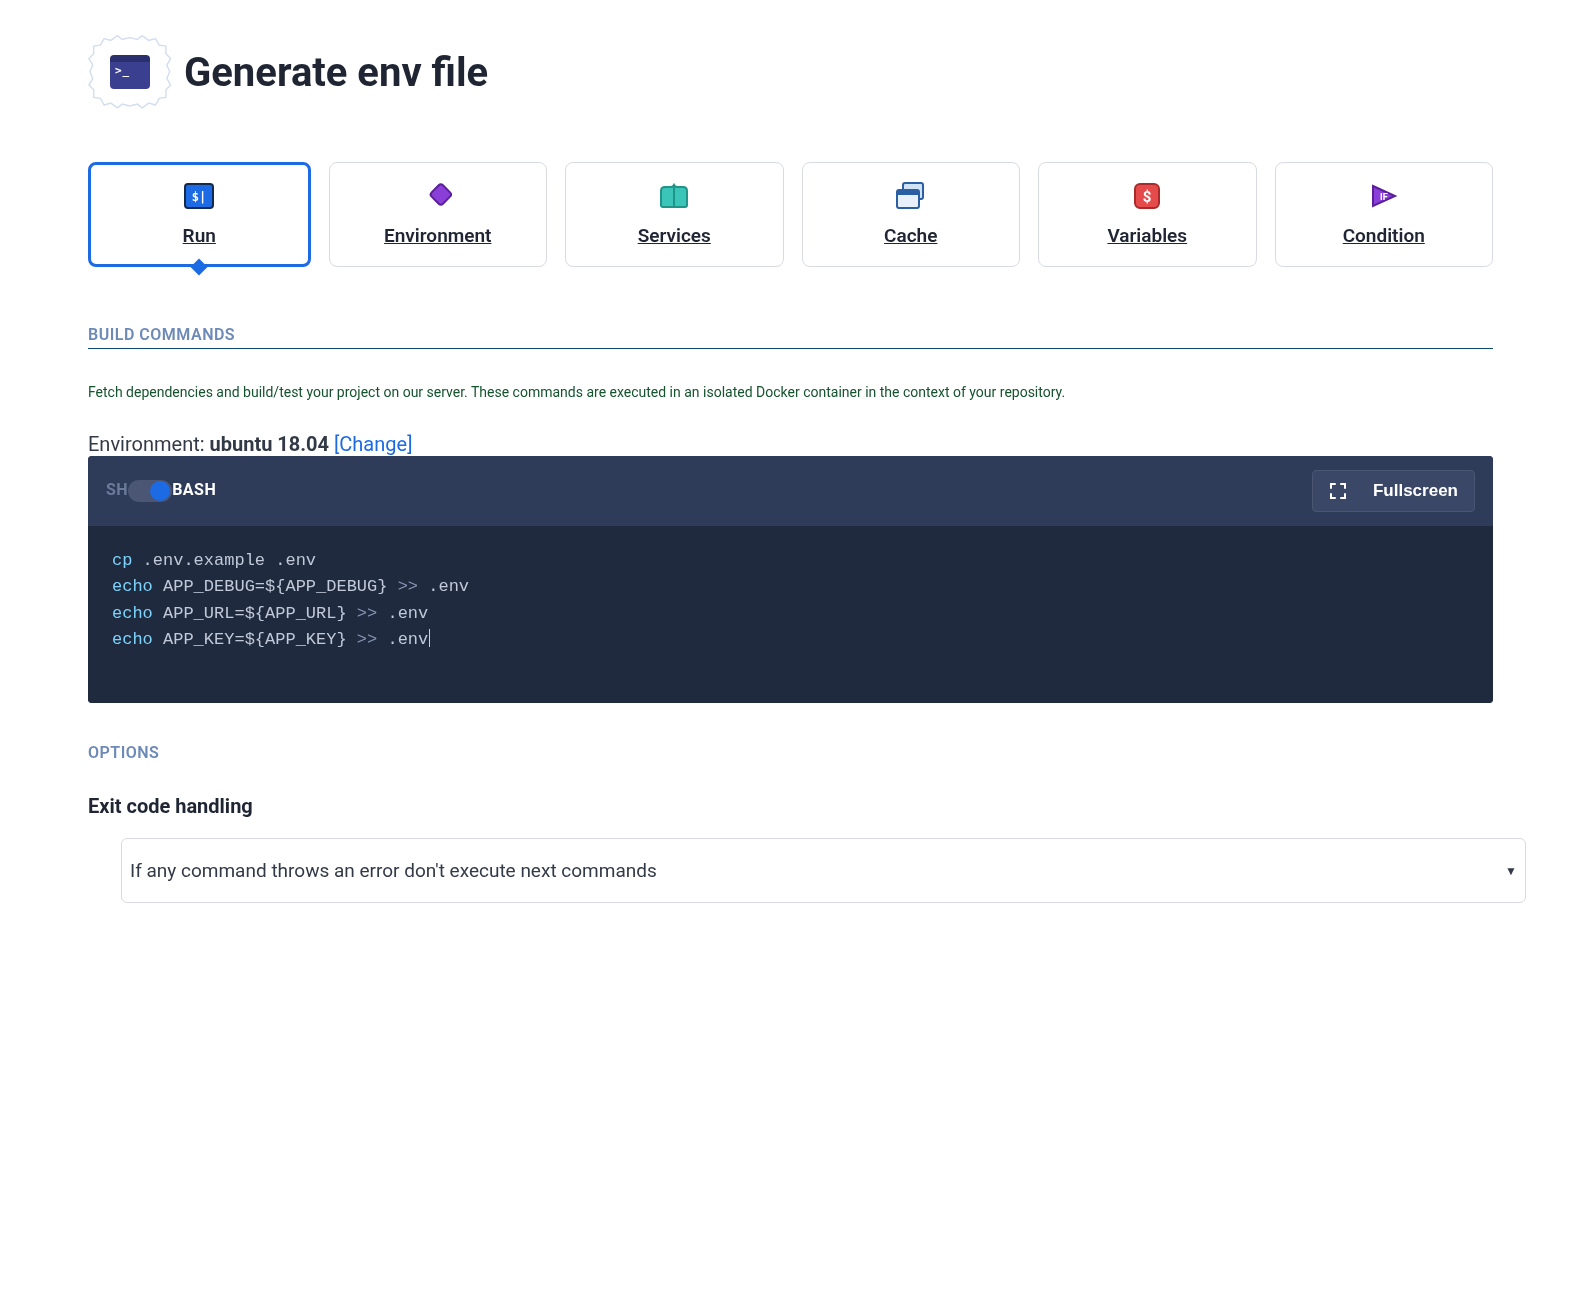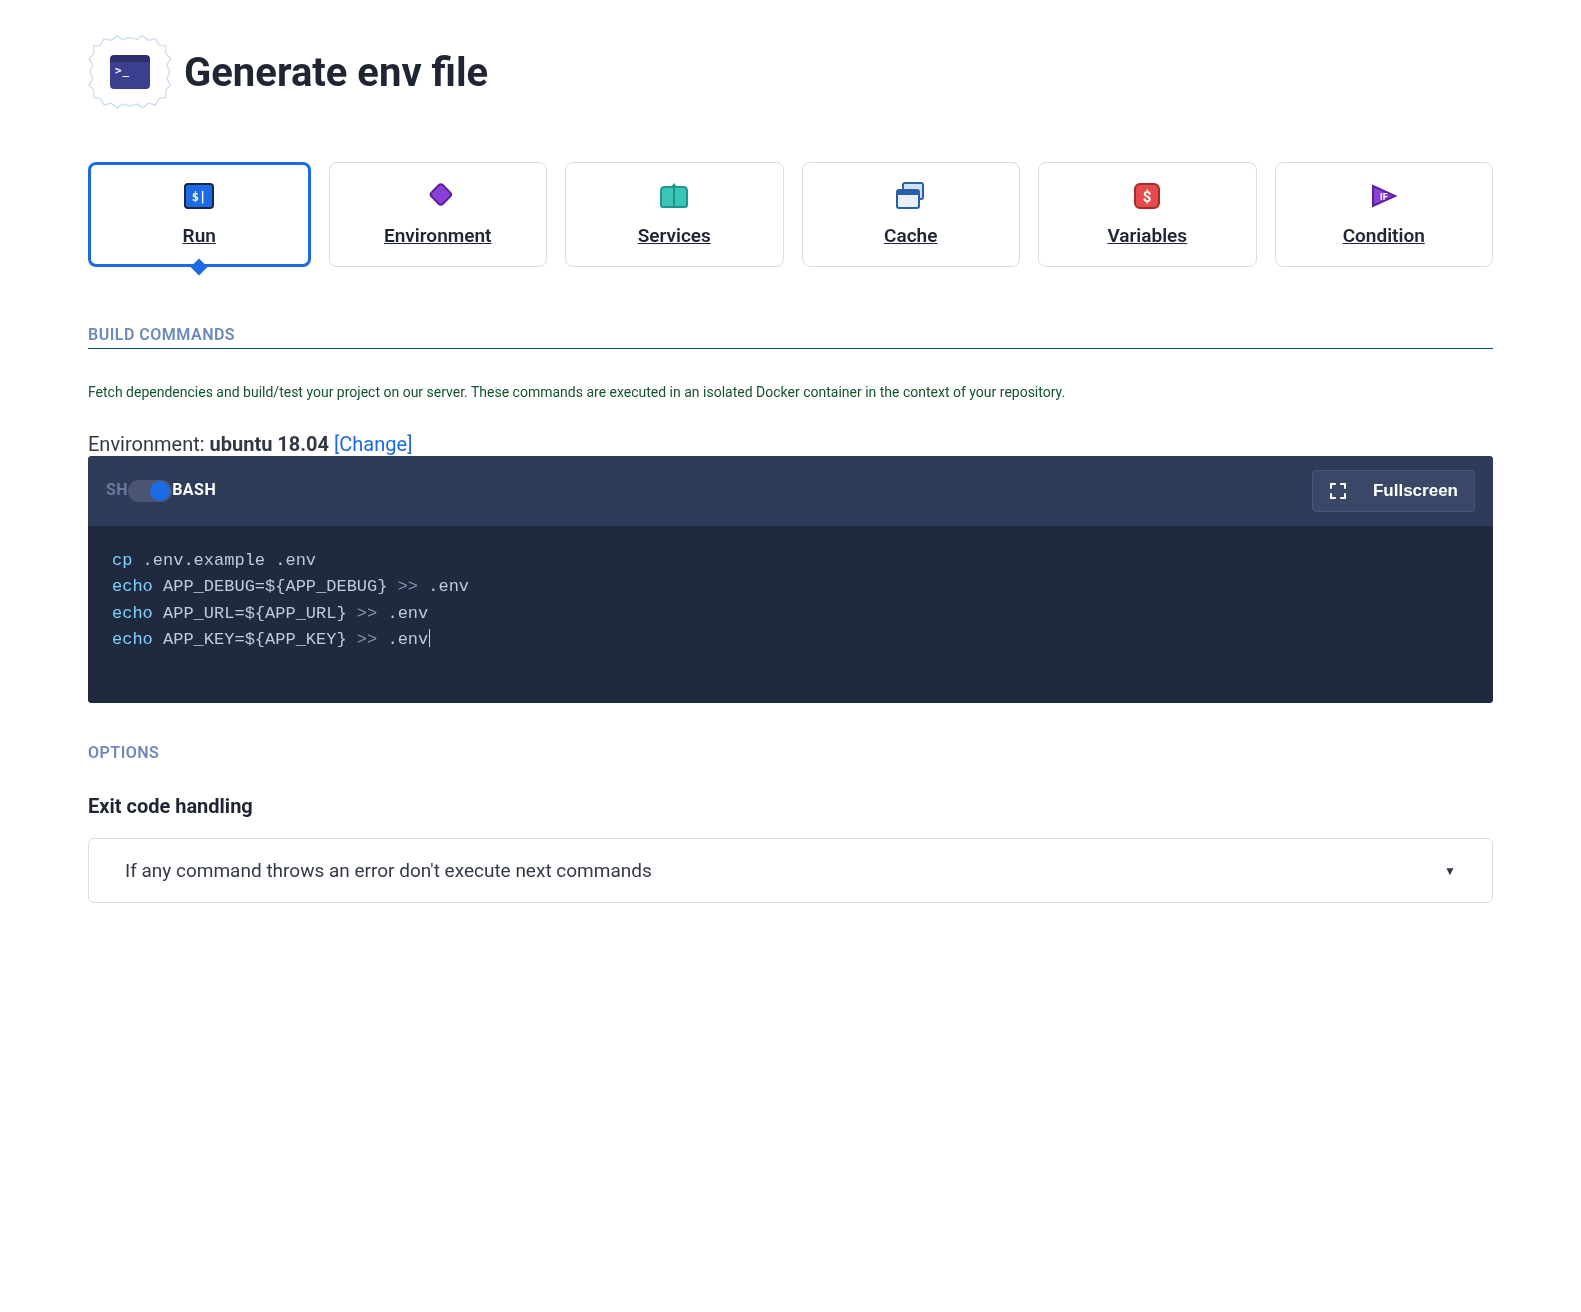--- a/index.html
+++ b/index.html
@@ -187,28 +187,29 @@
     .option-sub {
       font-size:20px;
       font-weight:700;
       color:#1f2533;
       margin-bottom:20px;
     }
     .select {
       width:100%;
       border:1px solid #d8dbe3;
       border-radius:6px;
-      padding:20px 36px;
+      padding:20px 8px;
       font-size:19px;
       color:#333a47;
       display:flex;
       justify-content:space-between;
       align-items:center;
       cursor:pointer;
       background:#fff;
+      margin-left:33px;
     }
     .select-caret { font-size:12px; }
   </style>
 </head>
 <body>
 
 <div class="header">
   <div class="header-icon-wrap">
     <svg class="gear-outline" viewBox="0 0 84 84">
       <path d="M42 6 L50 8 L55 4 L62 9 L69 7 L73 14 L80 15 L80 23 L85 28 L81 35 L84 42 L81 49 L85 56 L80 61 L80 69 L73 70 L69 77 L62 75 L55 80 L50 76 L42 78 L34 76 L29 80 L22 75 L15 77 L11 70 L4 69 L4 61 L-1 56 L3 49 L0 42 L3 35 L-1 28 L4 23 L4 15 L11 14 L15 7 L22 9 L29 4 L34 8 Z" fill="none" stroke="#d3deef" stroke-width="1.5" transform="scale(0.95) translate(2,2)"></path>

